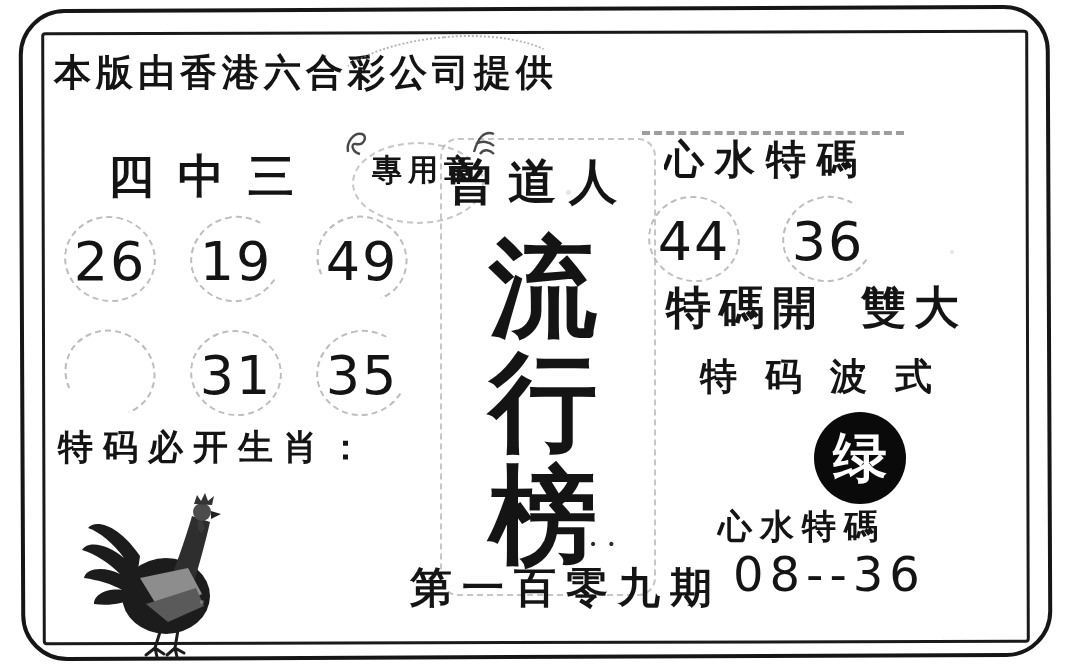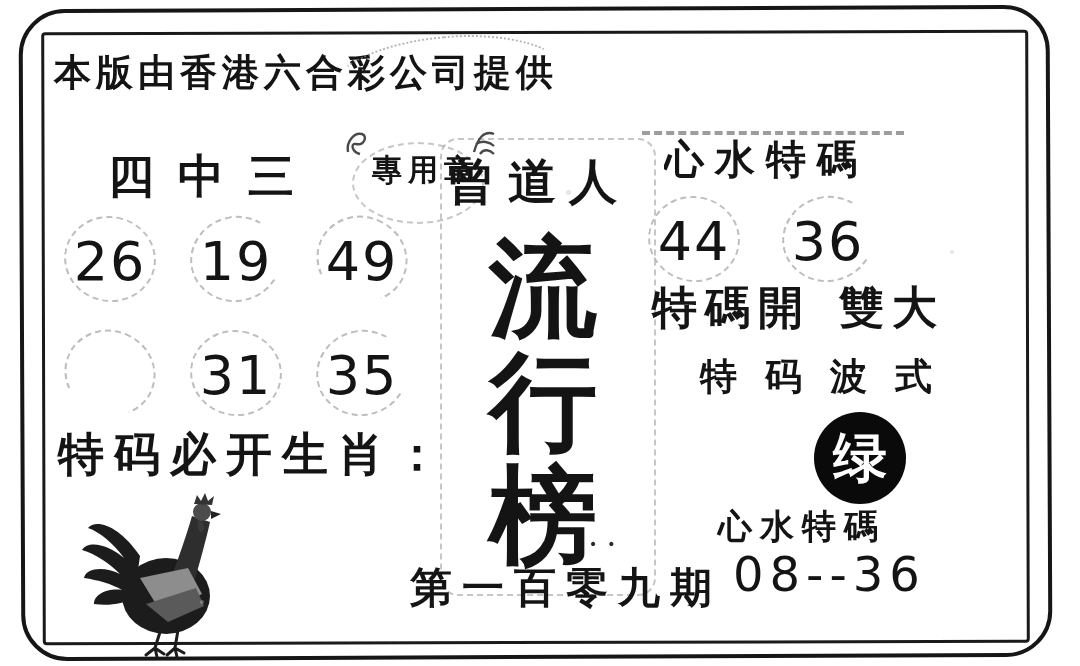--- a/index.html
+++ b/index.html
@@ -44,21 +44,21 @@
     font-size:54px; font-weight:400; letter-spacing:2px; line-height:1;
   }
   .ring {
     position:absolute; left:-8px; top:-10px; right:-8px; bottom:-4px;
     border:2px dashed #b3b3b3; border-radius:50%;
     transform:rotate(10deg); opacity:.85;
   }
   .ring.r2 { border-right-color:transparent; transform:rotate(-14deg); }
   .ring.r3 { border-bottom-color:transparent; transform:rotate(22deg); }
 
-  .zodiac-label { left:58px; top:424px; font-size:46px; font-weight:600; letter-spacing:10px; white-space:nowrap; }
+  .zodiac-label { left:58px; top:424px; font-size:35px; font-weight:600; letter-spacing:10px; white-space:nowrap; }
 
   
   .center-box {
     left:440px; top:138px; width:216px; height:458px;
     border:2px dashed #8f8f8f; border-radius:18px; opacity:.5;
   }
   .stamp-oval {
     left:352px; top:142px; width:132px; height:82px;
     border:2px dashed #9a9a9a; border-radius:50%; opacity:.55;
   }
@@ -68,21 +68,21 @@
     font-size:108px; font-weight:700; line-height:114px; }
   .v-title div { height:114px; }
   .v-dots { left:588px; top:516px; font-size:32px; letter-spacing:8px; color:#2a2a2a; }
   .issue { left:410px; top:560px; font-size:42px; font-weight:600; letter-spacing:10px; white-space:nowrap; }
 
   
   .rc-dash-strip { left:642px; top:131px; width:262px; border-top:4px dashed #4e4e4e; opacity:.55; }
   .rc-heart-wrap { left:664px; top:137px; width:300px; height:46px; overflow:hidden; }
   .rc-heart-wrap .txt { margin-top:-5px; font-size:40px; font-weight:600; letter-spacing:11px; white-space:nowrap; }
   .rc-nums { left:656px; top:206px; width:240px; display:flex; gap:58px; }
-  .rc-open { left:652px; top:278px; display:flex; gap:28px; font-size:45px; font-weight:600; letter-spacing:8px; white-space:nowrap; }
+  .rc-open { left:666px; top:278px; display:flex; gap:36px; font-size:45px; font-weight:600; letter-spacing:8px; white-space:nowrap; }
   .rc-wave-label { left:700px; top:352px; font-size:37px; font-weight:600; letter-spacing:28px; white-space:nowrap; }
   .wave-circle {
     left:814px; top:412px; width:92px; height:92px; border-radius:50%;
     display:flex; align-items:center; justify-content:center;
   }
   .wave-circle .val { font-size:54px; font-weight:700; }
   .rc-limit-label { left:718px; top:504px; font-size:34px; font-weight:600; letter-spacing:8px; white-space:nowrap; }
   .rc-limit-value { left:733px; top:546px;
     font-family:"DejaVu Sans","Liberation Sans",sans-serif;
     font-size:48px; font-weight:400; letter-spacing:6px; white-space:nowrap; }

